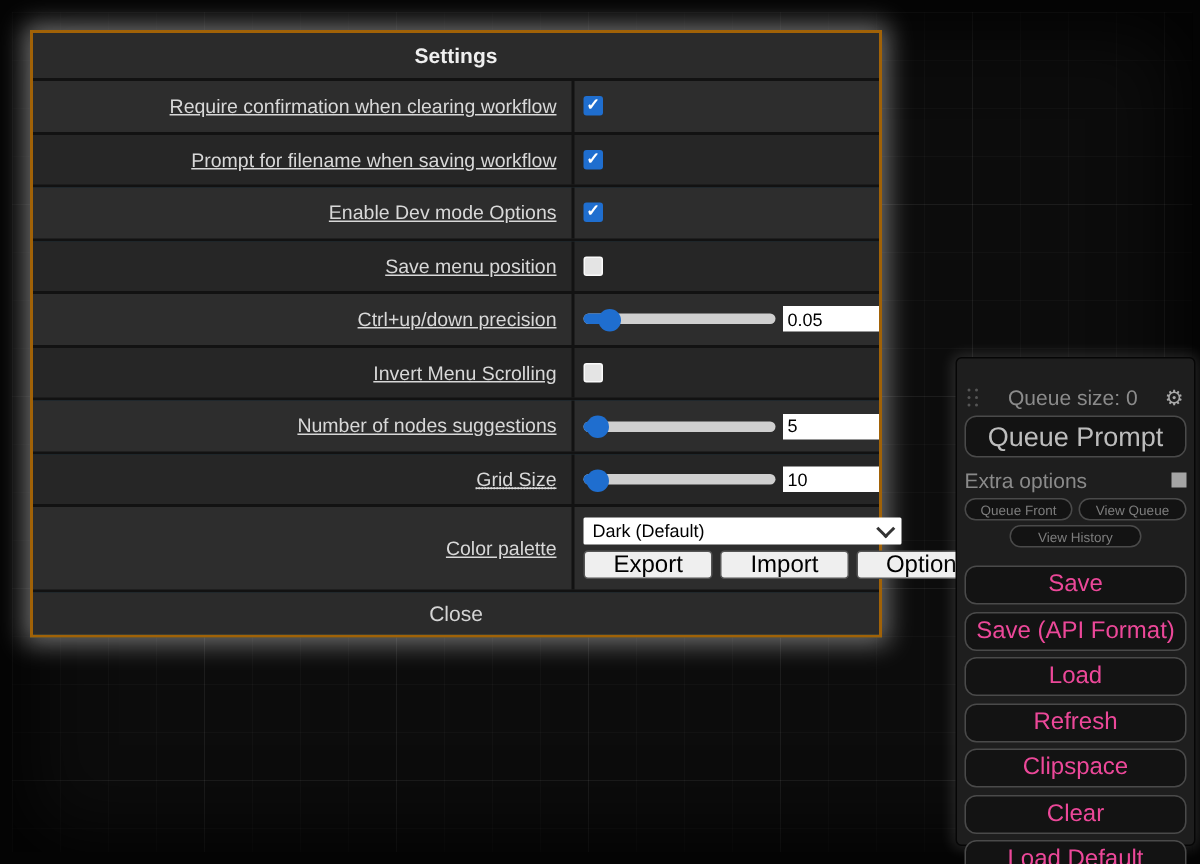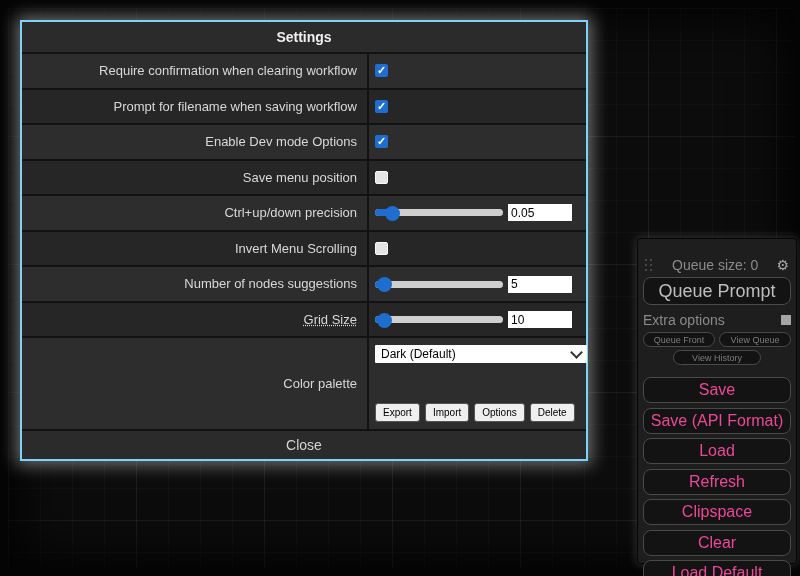--- a/index.html
+++ b/index.html
@@ -18,34 +18,34 @@
       linear-gradient(rgba(255,255,255,0.025) 1px, transparent 1px),
       linear-gradient(90deg, rgba(255,255,255,0.025) 1px, transparent 1px);
     background-size:128px 128px,128px 128px,32px 32px,32px 32px;
     box-shadow:inset 0 0 50px 12px rgba(0,0,0,0.85);
   }
 
   
   .settings-dialog{
     position:absolute;left:20px;top:20px;width:564px;
     background:#0c4a6e;
-    border:2px solid #7dd3fc;
+    border:2px solid #a16207;
     box-shadow:0 0 16px 4px rgba(232,232,232,0.45);
     color:#d8d8d8;font-size:13px;
   }
   .dlg-header{
     background:#2b2b2b;text-align:center;font-weight:bold;color:#efefef;
     font-size:14px;padding:7px 0;border-bottom:2px solid #121212;
   }
   .row{display:flex;align-items:stretch;border-bottom:2px solid #121212;}
   .row:nth-child(odd){background:#262626;}
   .row:nth-child(even){background:#2d2d2d;}
   .cell-label{
-    flex:0 0 329px;text-align:right;padding:8px 10px 8px 6px;
-    display:flex;align-items:center;justify-content:flex-end;line-height:1.35;
+    flex:0 0 329px;text-align:right;padding:8px 10px 8px 20px;
+    display:flex;align-items:center;justify-content:flex-end;line-height:1.35;text-decoration:underline;
   }
   .cell-control{
     flex:1;border-left:2px solid #121212;padding:4px 6px;
     display:flex;align-items:center;
   }
   .underline{text-decoration:underline;text-decoration-style:dotted;}
 
   
   .cb{width:13px;height:13px;border-radius:2px;display:inline-flex;
       align-items:center;justify-content:center;}
@@ -75,22 +75,22 @@
   .fake-select{
     background:#fff;color:#000;height:18px;font-size:12px;display:flex;
     align-items:center;padding:0 6px;width:200px;justify-content:space-between;
     border-radius:1px;
   }
   .chev{width:7px;height:7px;border-right:2px solid #333;border-bottom:2px solid #333;
     transform:rotate(45deg);margin-top:-4px;}
   .palette-buttons{display:flex;gap:5px;}
   .mini-btn{
     background:#efefef;color:#000;border:1.5px solid #555;border-radius:3px;
-    font-size:10px;font-family:"Liberation Sans",sans-serif;
-    padding:1px 7px;height:19px;line-height:14px;cursor:pointer;margin-top:36px;
+    font-size:16px;font-family:"Liberation Sans",sans-serif;
+    padding:1px 19px;height:19px;line-height:14px;cursor:pointer;
   }
   .dlg-close{
     background:#2b2b2b;text-align:center;color:#d4d4d4;font-size:14px;
     padding:6px 0;cursor:pointer;
   }
 
   
   .queue-panel{
     position:absolute;left:637px;top:238px;width:160px;height:326px;
     background:#1e1e1e;border:1px solid #060606;border-radius:4px;

